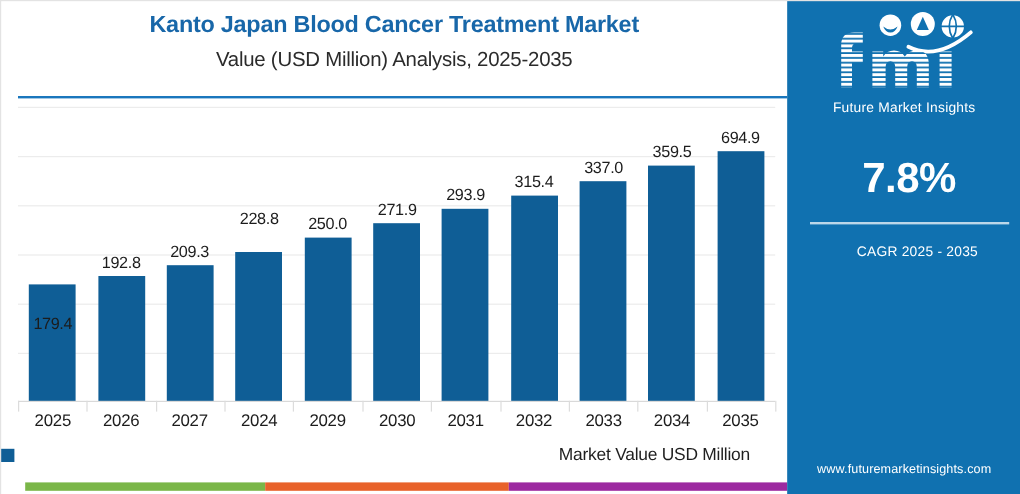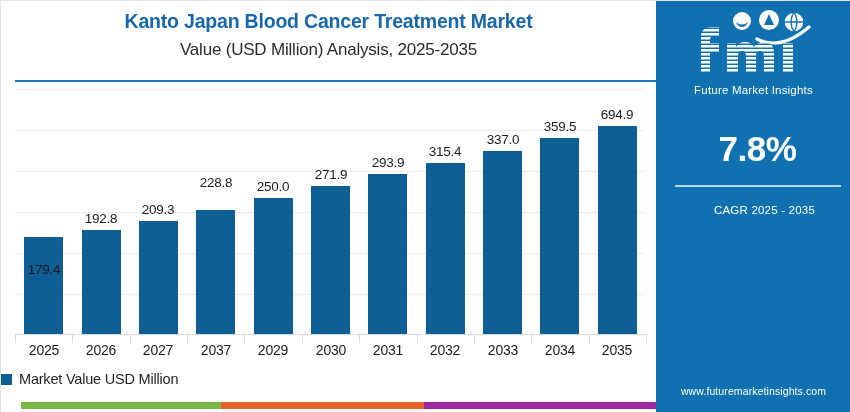--- a/index.html
+++ b/index.html
@@ -104,21 +104,21 @@
     color: #1c1c1c;
     letter-spacing: -0.2px;
   }
 
   #legend {
     position: absolute;
     left: 0; top: 370px;
     width: 624px;
     display: flex;
     align-items: center;
-    justify-content: flex-start;
+    justify-content: space-between;
     gap: 7px;
   }
   #legend-swatch {
     width: 11px; height: 11px;
     background: #0f5e96;
     display: block;
   }
   #legend-label {
     font-size: 14.5px;
     color: #1f1f1f;
@@ -241,21 +241,21 @@
         <div class="bar-label" style="left: 513px; top: 30px;">359.5</div>
         <div class="bar" style="left: 583px; height: 209px; background: rgb(15, 94, 150);"></div>
         <div class="bar-label" style="left: 570px; top: 18px;">694.9</div>
       </div>
     <div id="axis-baseline"></div>
 
     <div id="xaxis">
         <div class="xtick" style="left: -3px;">2025</div>
         <div class="xtick" style="left: 54px;">2026</div>
         <div class="xtick" style="left: 111px;">2027</div>
-        <div class="xtick" style="left: 169px;">2037</div>
+        <div class="xtick" style="left: 169px;">2024</div>
         <div class="xtick" style="left: 226px;">2029</div>
         <div class="xtick" style="left: 284px;">2030</div>
         <div class="xtick" style="left: 341px;">2031</div>
         <div class="xtick" style="left: 398px;">2032</div>
         <div class="xtick" style="left: 456px;">2033</div>
         <div class="xtick" style="left: 513px;">2034</div>
         <div class="xtick" style="left: 570px;">2035</div>
       </div>
 
     <div id="legend">

